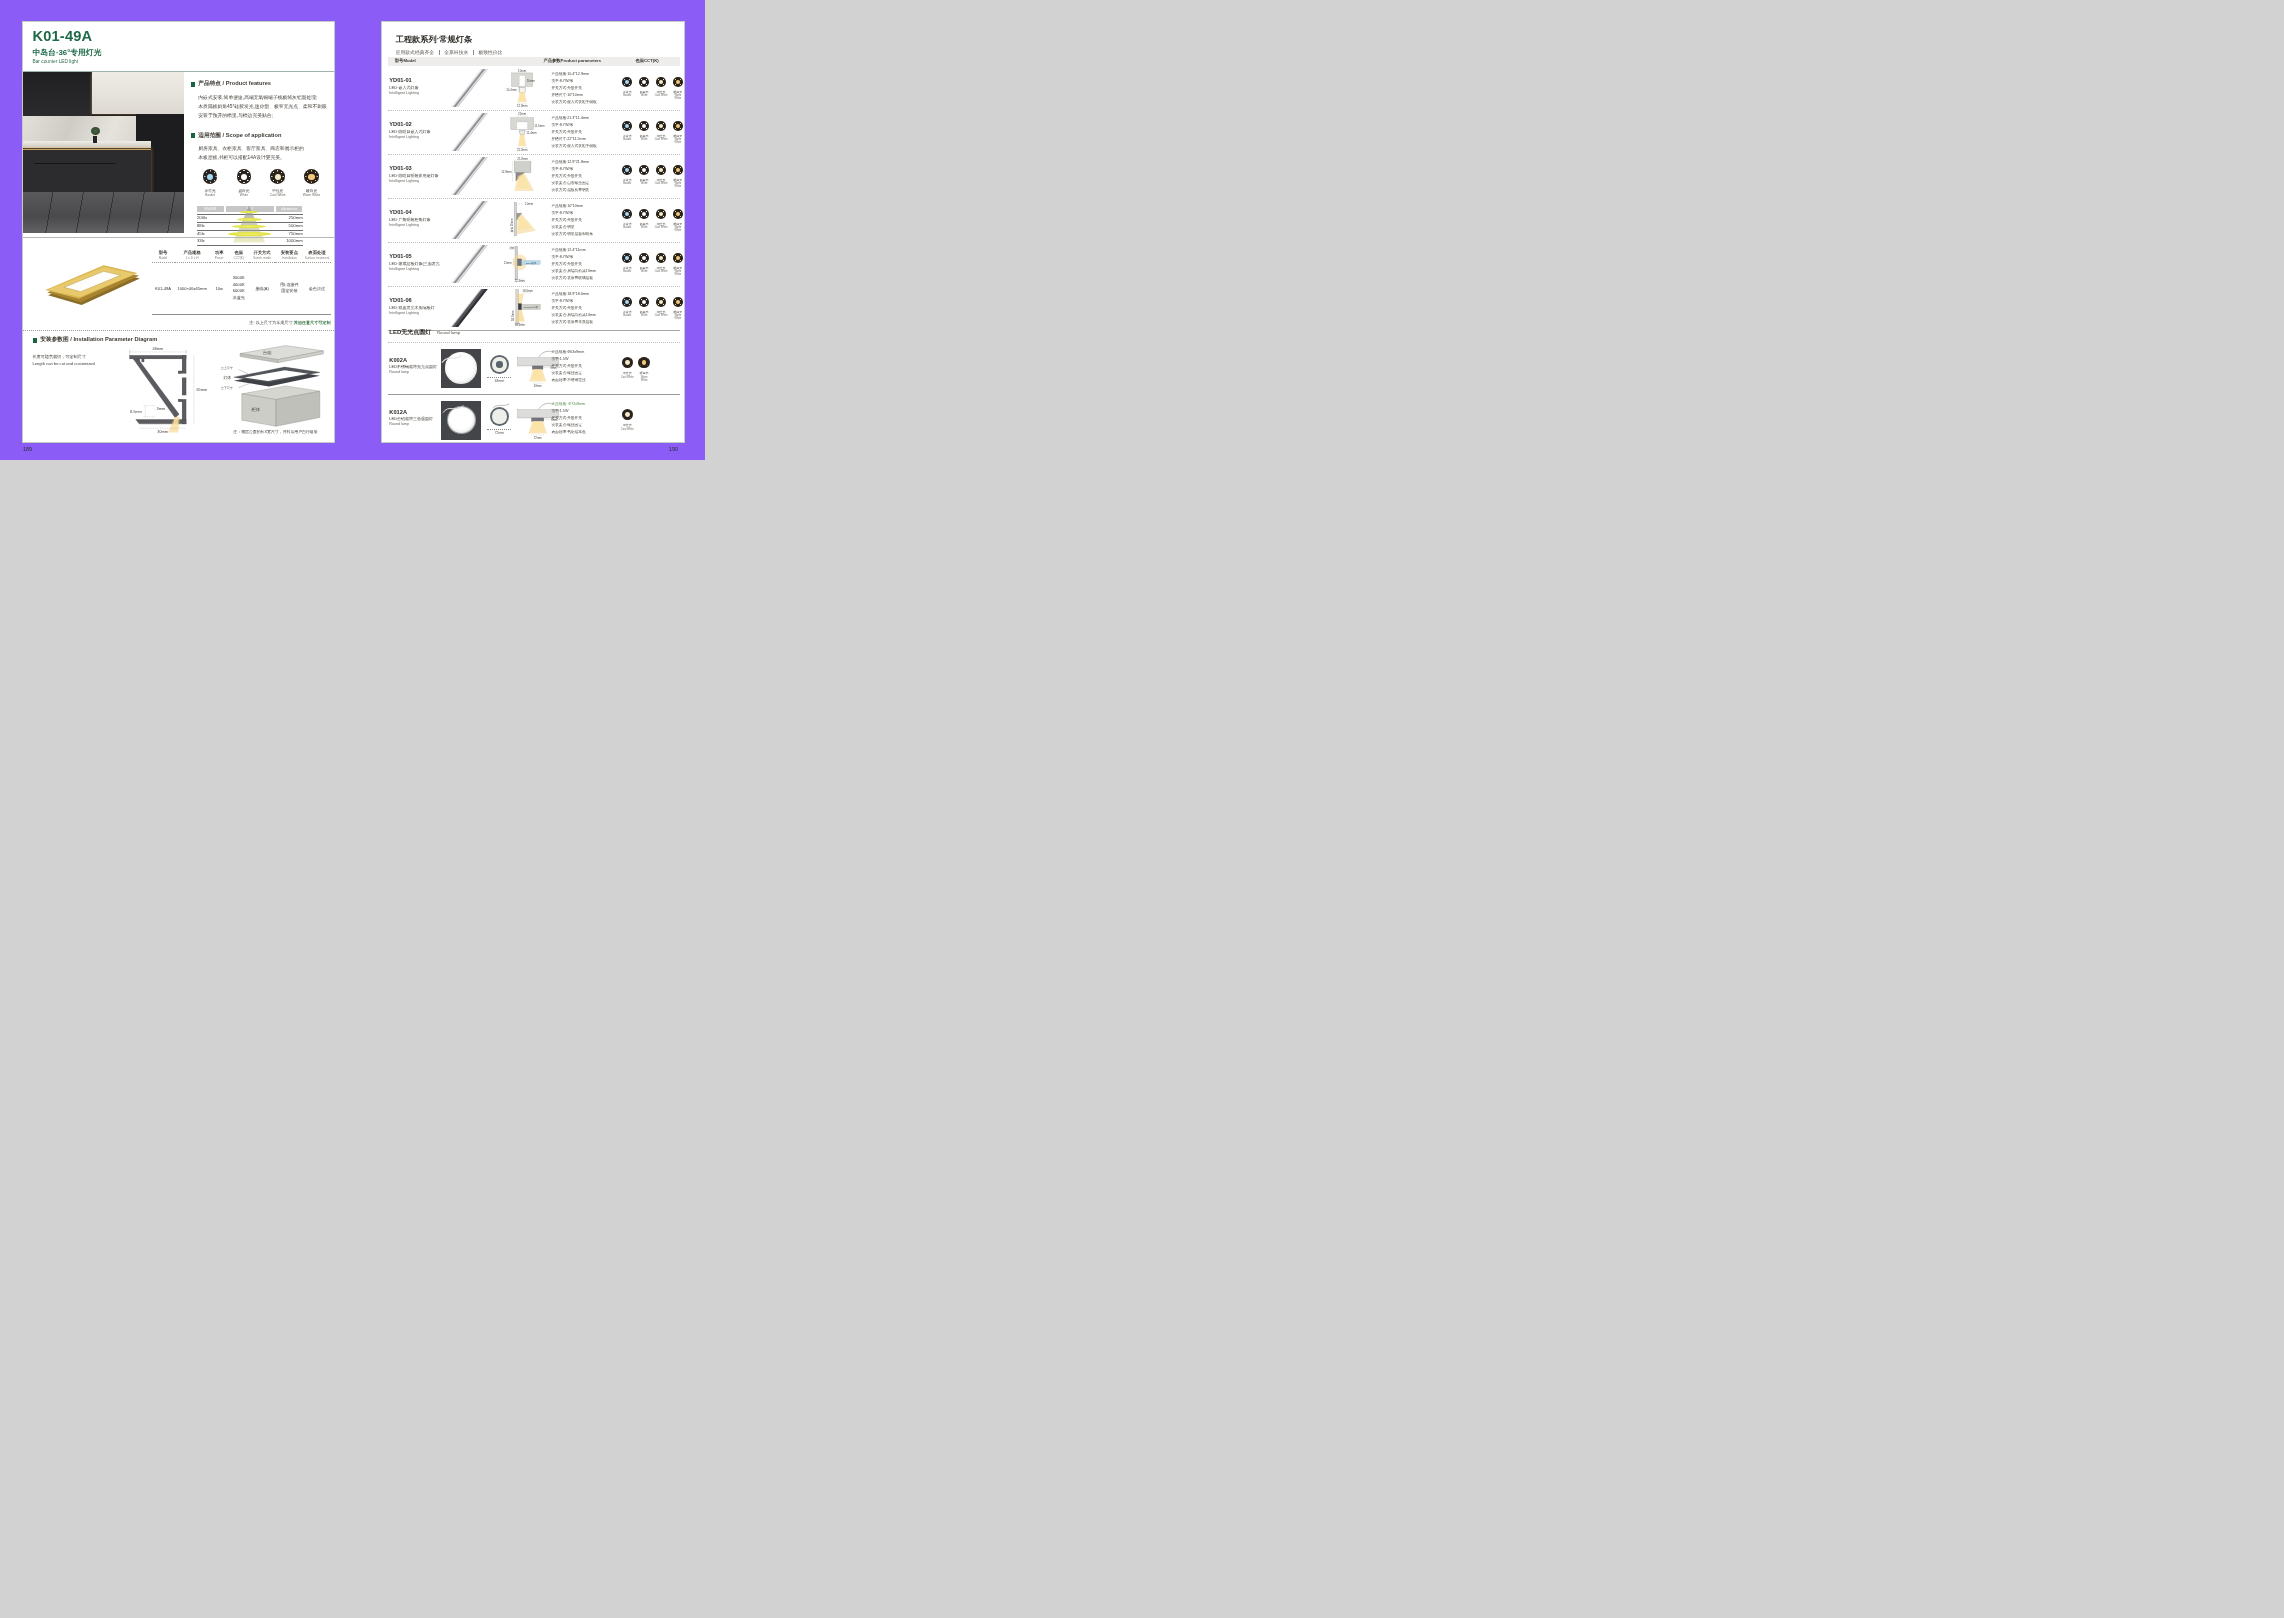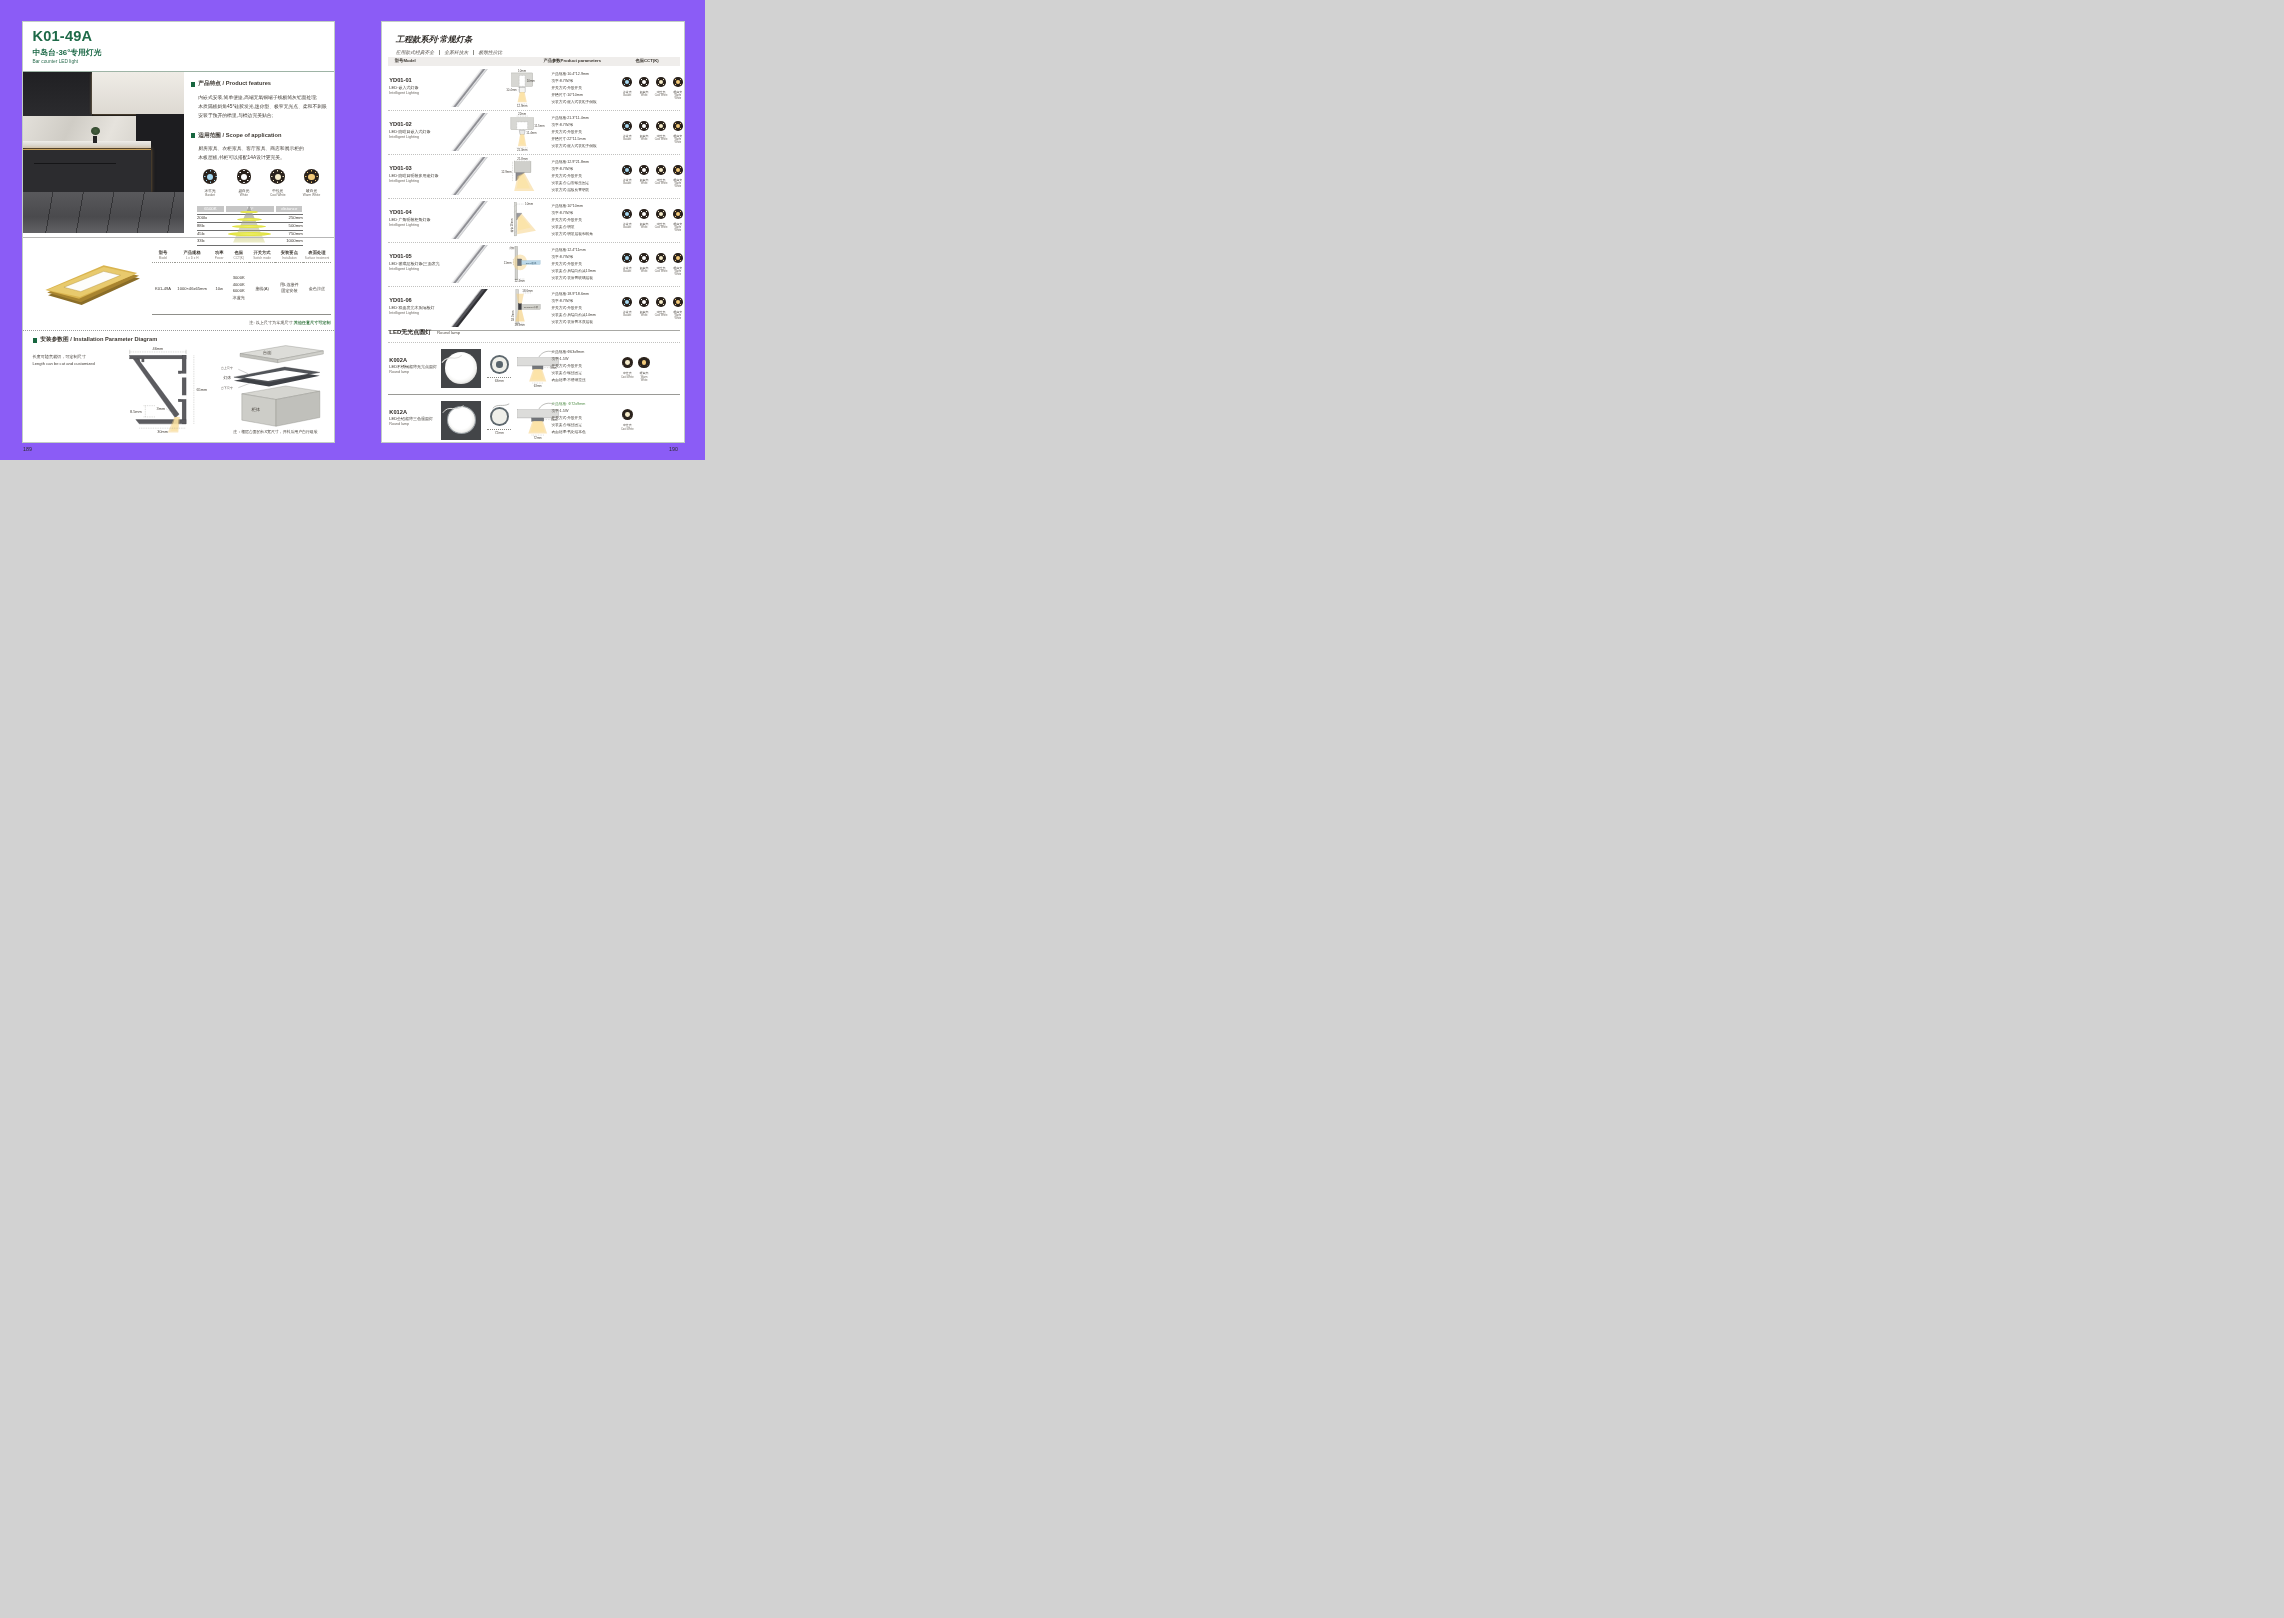--- a/index.html
+++ b/index.html
@@ -63,21 +63,21 @@
   .spec-note b{color:#3f7d4a;font-weight:bold;}
   .inst-head{position:absolute;left:10px;top:314px;}
   .inst-desc{position:absolute;left:10px;top:332px;font-size:4.1px;color:#403b35;line-height:6.9px;}
   .profile-svg{position:absolute;left:90px;top:323px;}
   .expl-svg{position:absolute;left:196px;top:320px;}
   .expl-note{position:absolute;left:196px;top:407px;width:114px;text-align:center;font-size:3.9px;color:#3c3731;}
   .dim{font-size:9px;fill:#4a453f;}
   .dimsm{font-size:7px;fill:#4a453f;}
   .dleader{stroke:#8a8a84;stroke-width:.8;stroke-dasharray:2,2;fill:none;}
   
-  .rp-header{position:absolute;left:13.7px;top:12px;font-style:italic;}
+  .rp-header{position:absolute;left:13.7px;top:12px;}
   .rp-title{font-size:8.2px;font-weight:bold;color:#2e2a26;}
   .rp-sub{margin-top:3.7px;font-size:4.8px;color:#55504a;}
   .rp-sub span{padding:0 4.6px;border-right:0.5px solid #8d8d87;}
   .rp-sub span:first-child{padding-left:0;}
   .rp-sub span:last-child{border-right:none;}
   .colband{position:absolute;left:6.4px;right:3.7px;top:35px;height:8.7px;background:#efedeb;font-size:4.3px;color:#3c3731;}
   .colband b{position:absolute;top:1.4px;font-weight:bold;}
   .rows{position:absolute;left:6.4px;right:3.7px;top:45px;}
   .prod-row{position:relative;height:43px;border-bottom:0.5px dotted #c2c2c0;}
   .prod-row.solid{border-bottom:0.5px solid #a8a8a4;}

